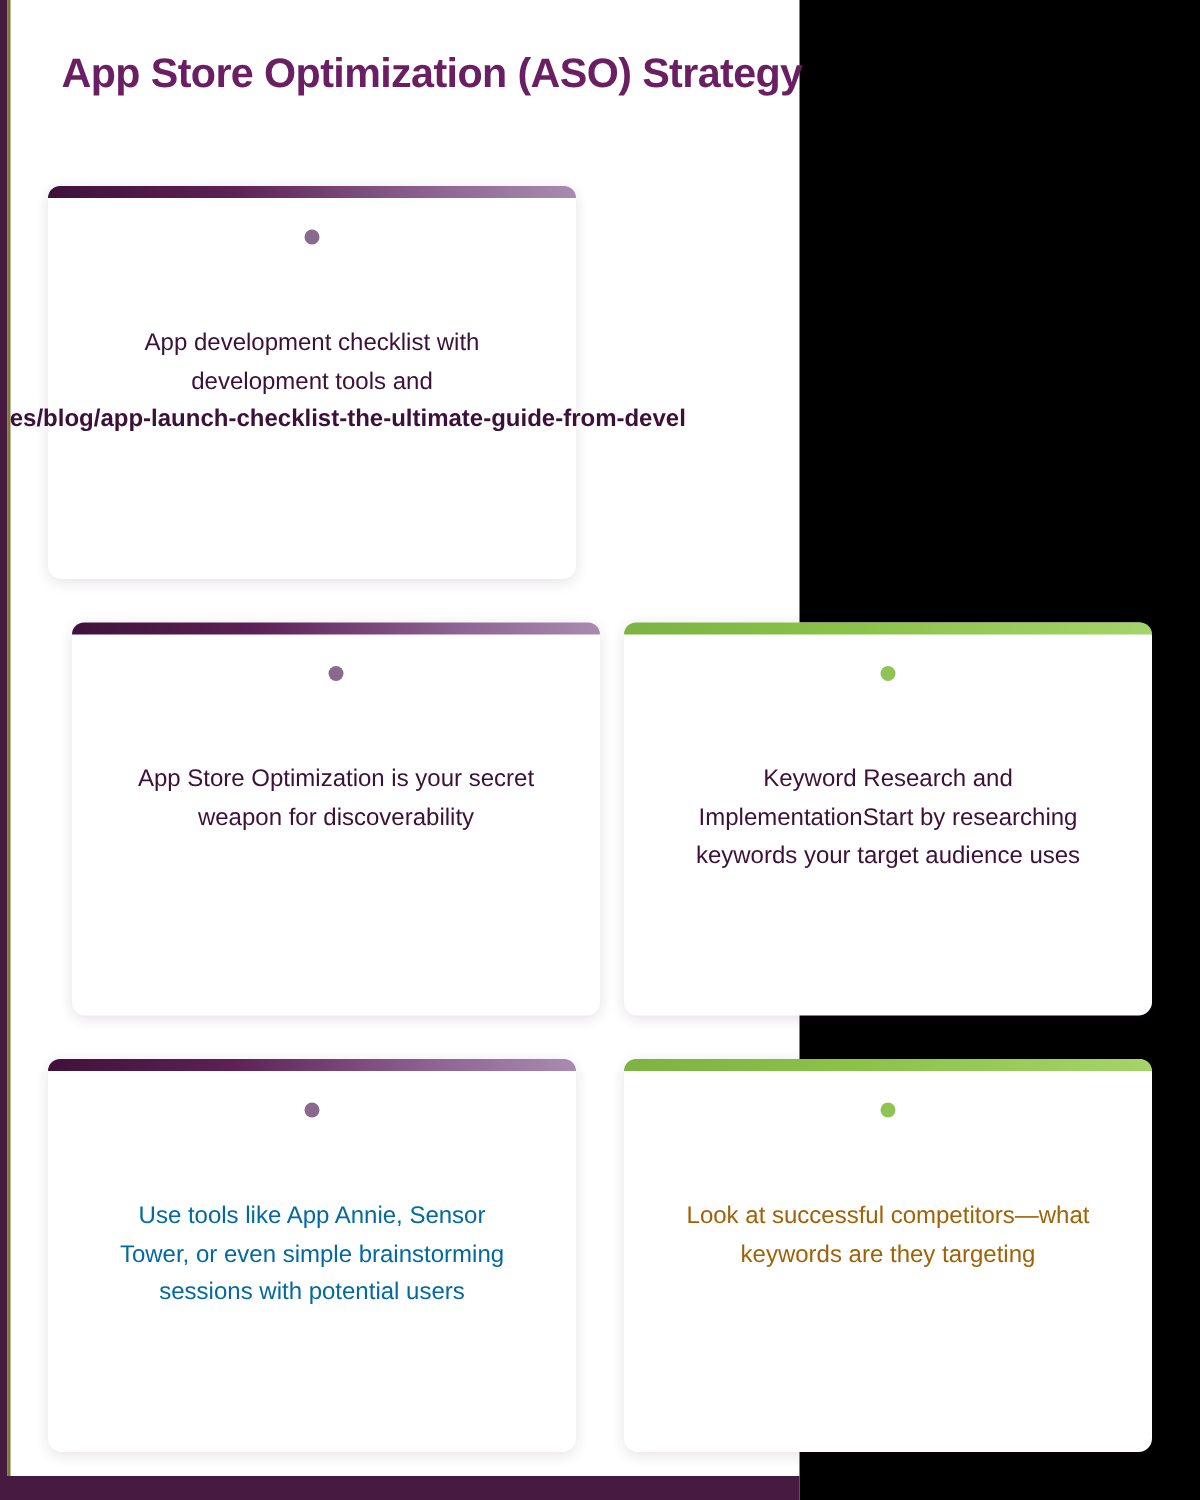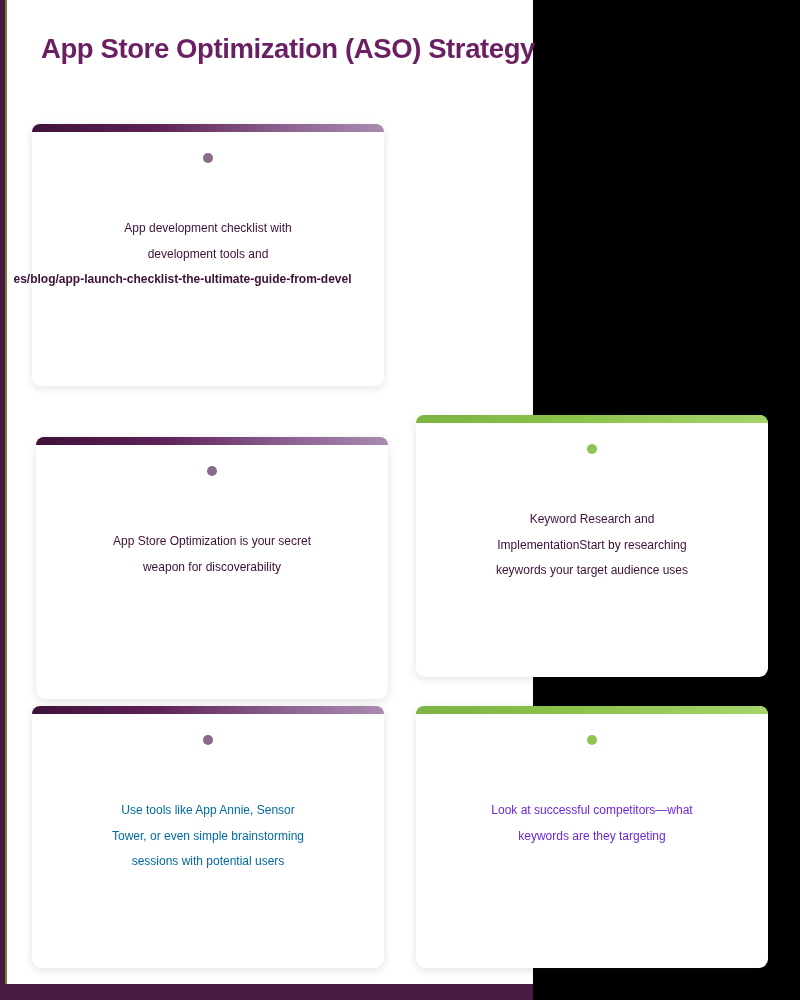--- a/index.html
+++ b/index.html
@@ -110,21 +110,21 @@
   }
   .card-dot.purple { background: #8a6a8c; }
   .card-dot.green  { background: #8fc455; }
 
   .card-text {
     position: absolute;
     left: 0;
     top: 92px;
     width: 100%;
     text-align: center;
-    font-size: 12px;
+    font-size: 16px;
     line-height: 25.6px;
     color: #3c1038;
     white-space: nowrap;
   }
   .card-text .line {
     display: block;
   }
   .card-text .line.overflow {
     white-space: nowrap;
     overflow: visible;
@@ -140,21 +140,21 @@
 <div id="bottom-bar" style="background: rgb(71, 26, 66);"></div>
 
 <div id="title" style="color: rgb(107, 31, 99);">App Store Optimization (ASO) Strategy</div>
 
 <div id="cards-grid">
     <div class="card" style="left: 32px; top: 124px;">
       <div class="card-accent purple"></div>
       <div class="card-dot purple" style="background: rgb(138, 106, 140);"></div>
       <div class="card-text" style="color: rgb(60, 16, 56);"><span class="line">App development checklist with</span><span class="line">development tools and</span><span class="line overflow" style="display: inline-block; position: relative; left: -25.5px;">es/blog/app-launch-checklist-the-ultimate-guide-from-devel</span></div>
     </div>
-    <div class="card" style="left: 36px; top: 415px; margin-top: 22px;">
+    <div class="card" style="left: 48px; top: 415px;">
       <div class="card-accent purple"></div>
       <div class="card-dot purple" style="background: rgb(138, 106, 140);"></div>
       <div class="card-text" style="color: rgb(60, 16, 56);">
         <span class="line">App Store Optimization is your secret</span>
         <span class="line">weapon for discoverability</span>
       </div>
     </div>
     <div class="card" style="left: 416px; top: 415px;">
       <div class="card-accent green"></div>
       <div class="card-dot green" style="background: rgb(143, 196, 85);"></div>
@@ -169,18 +169,18 @@
       <div class="card-dot purple" style="background: rgb(138, 106, 140);"></div>
       <div class="card-text" style="color: #0369a1;">
         <span class="line">Use tools like App Annie, Sensor</span>
         <span class="line">Tower, or even simple brainstorming</span>
         <span class="line">sessions with potential users</span>
       </div>
     </div>
     <div class="card" style="left: 416px; top: 706px;">
       <div class="card-accent green"></div>
       <div class="card-dot green" style="background: rgb(143, 196, 85);"></div>
-      <div class="card-text" style="color: #6d28d9;">
+      <div class="card-text" style="color: #a16207;">
         <span class="line">Look at successful competitors—what</span>
         <span class="line">keywords are they targeting</span>
       </div>
     </div>
   </div>
 
 </body></html>

